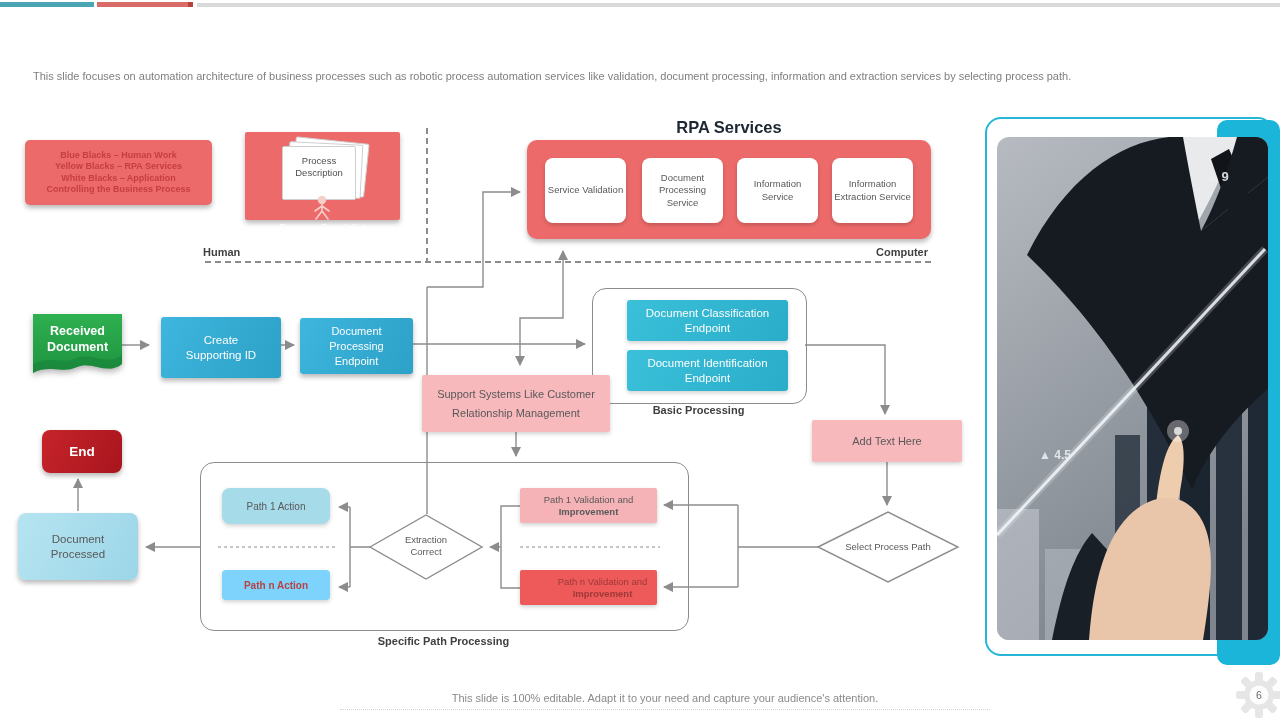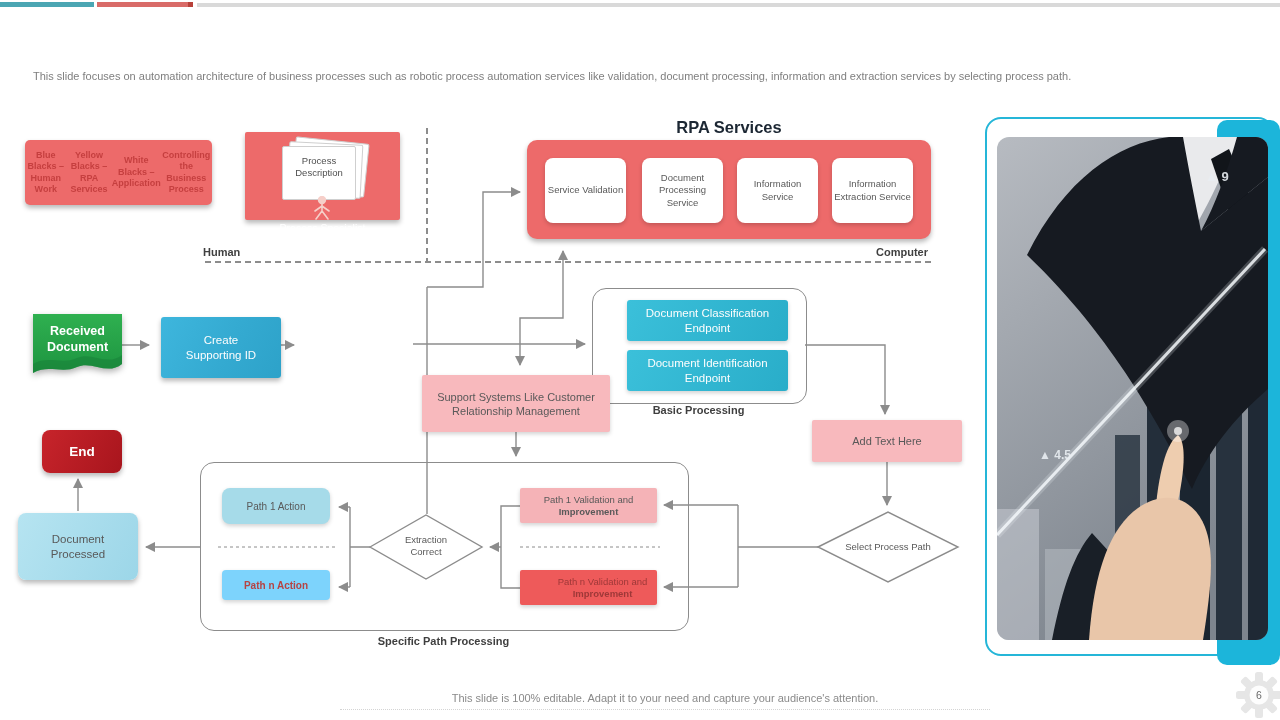--- a/index.html
+++ b/index.html
@@ -14,21 +14,21 @@
   
   .bar{position:absolute;top:2px;height:5px;}
 
   
   .title{position:absolute;left:33px;top:16px;width:980px;font-size:33px;color:#3d3d3d;
          letter-spacing:.5px;font-weight:400;}
   .subtitle{position:absolute;left:33px;top:70px;width:1160px;font-size:11px;color:#7f7f7f;}
 
   
   .legend{left:25px;top:140px;width:187px;height:65px;background:#ed6a6a;border-radius:5px;
-          flex-direction:row;font-size:9px;line-height:11.5px;color:#c53f3f;font-weight:bold;}
+          flex-direction:column;font-size:9px;line-height:11.5px;color:#c53f3f;font-weight:bold;}
 
   
   .pcard{left:245px;top:132px;width:155px;height:88px;background:#ed6a6a;border-radius:2px;}
   .paper{position:absolute;width:72px;height:52px;background:#ffffff;border:1px solid #cfcfcf;
          border-radius:2px;}
   .pcard-label{position:absolute;left:0;top:90px;width:155px;text-align:center;color:#ffffff;
                font-size:10.5px;}
   .pcard-doc-label{position:absolute;left:0;top:8px;width:72px;text-align:center;
                    font-size:9.5px;line-height:12px;color:#4f4f4f;}
 
@@ -39,21 +39,21 @@
              font-size:16.5px;font-weight:bold;color:#1c2733;}
   .rpa-box{left:527px;top:140px;width:404px;height:99px;background:#ed6a6a;border-radius:10px;}
   .svc{background:#ffffff;border-radius:8px;font-size:9.5px;line-height:12.5px;color:#595959;
        top:158px;height:65px;width:81px;}
 
   
   .bluebox{background:linear-gradient(118deg,#3eb6dd 0%,#34aad1 55%,#2da2c9 100%);
            color:#fdfdfd;border-radius:3px;font-size:11.5px;line-height:15px;}
   .tealbox{background:linear-gradient(118deg,#3bc0da 0%,#29adc9 100%);color:#fdfdfd;
            border-radius:3px;font-size:11.5px;line-height:15px;}
-  .pinkbox{background:#f8b9bd;color:#595959;border-radius:2px;font-size:11px;line-height:14px;}
+  .pinkbox{background:#f8b9bd;color:#595959;border-radius:2px;font-size:11px;line-height:19px;}
   .container-frame{position:absolute;border:1.5px solid #8c8c8c;border-radius:14px;
                    background:transparent;}
   .frame-label{position:absolute;text-align:center;font-size:11px;font-weight:bold;color:#3f3f3f;}
   .flag-text{position:absolute;left:0;top:9px;width:89px;text-align:center;color:#fff;
              font-weight:bold;font-size:12.5px;line-height:16px;}
   .endbox{left:42px;top:430px;width:80px;height:43px;border-radius:8px;color:#ffffff;
           font-weight:bold;font-size:13.5px;
           background:linear-gradient(118deg,#c7242b 0%,#a8151d 100%);}
   .docproc{left:18px;top:513px;width:120px;height:67px;border-radius:8px;color:#595959;
            font-size:11.5px;line-height:15px;
@@ -188,20 +188,21 @@
           <stop offset="1" stop-color="#1d9440"></stop>
         </linearGradient>
       </defs>
       <path d="M0,0 H89 V50 C74,62 59,46 44,53 C29,60 15,50 0,59 Z" fill="url(#gGrad)"></path>
       <path d="M0,50 C15,41 29,51 44,44 C59,37 74,53 89,41 V50 C74,62 59,46 44,53 C29,60 15,50 0,59 Z" fill="#178038" opacity="0.55"></path>
     </svg>
     <div class="flag-text">Received Document</div>
   </div>
 
   <div class="box bluebox shadow" style="left:155px;top:317px;width:120px;height:61px;z-index:2;padding:0 16px;margin-left:6px;">Create Supporting ID</div>
+  <div class="box bluebox shadow" style="left:300px;top:318px;width:113px;height:56px;z-index:2;padding:0 10px;font-size:11px;">Document Processing Endpoint</div>
 
   <div class="container-frame" style="left:592px;top:288px;width:213px;height:114px;z-index:2;"></div>
   <div class="box tealbox softshadow" style="left:627px;top:300px;width:161px;height:41px;z-index:3;">Document Classification Endpoint</div>
   <div class="box tealbox softshadow" style="left:627px;top:350px;width:161px;height:41px;z-index:3;">Document Identification Endpoint</div>
   <div class="frame-label" style="left:592px;top:404px;width:213px;z-index:2;">Basic Processing</div>
 
   <div class="box pinkbox softshadow" style="left:422px;top:375px;width:188px;height:57px;z-index:2;padding:0 14px;">Support Systems Like Customer Relationship Management</div>
   <div class="box pinkbox softshadow" style="left:812px;top:420px;width:150px;height:42px;z-index:2;">Add Text Here</div>
 
   <div class="diamond-text" style="left:823px;top:541px;width:130px;z-index:2;">Select Process Path</div>

